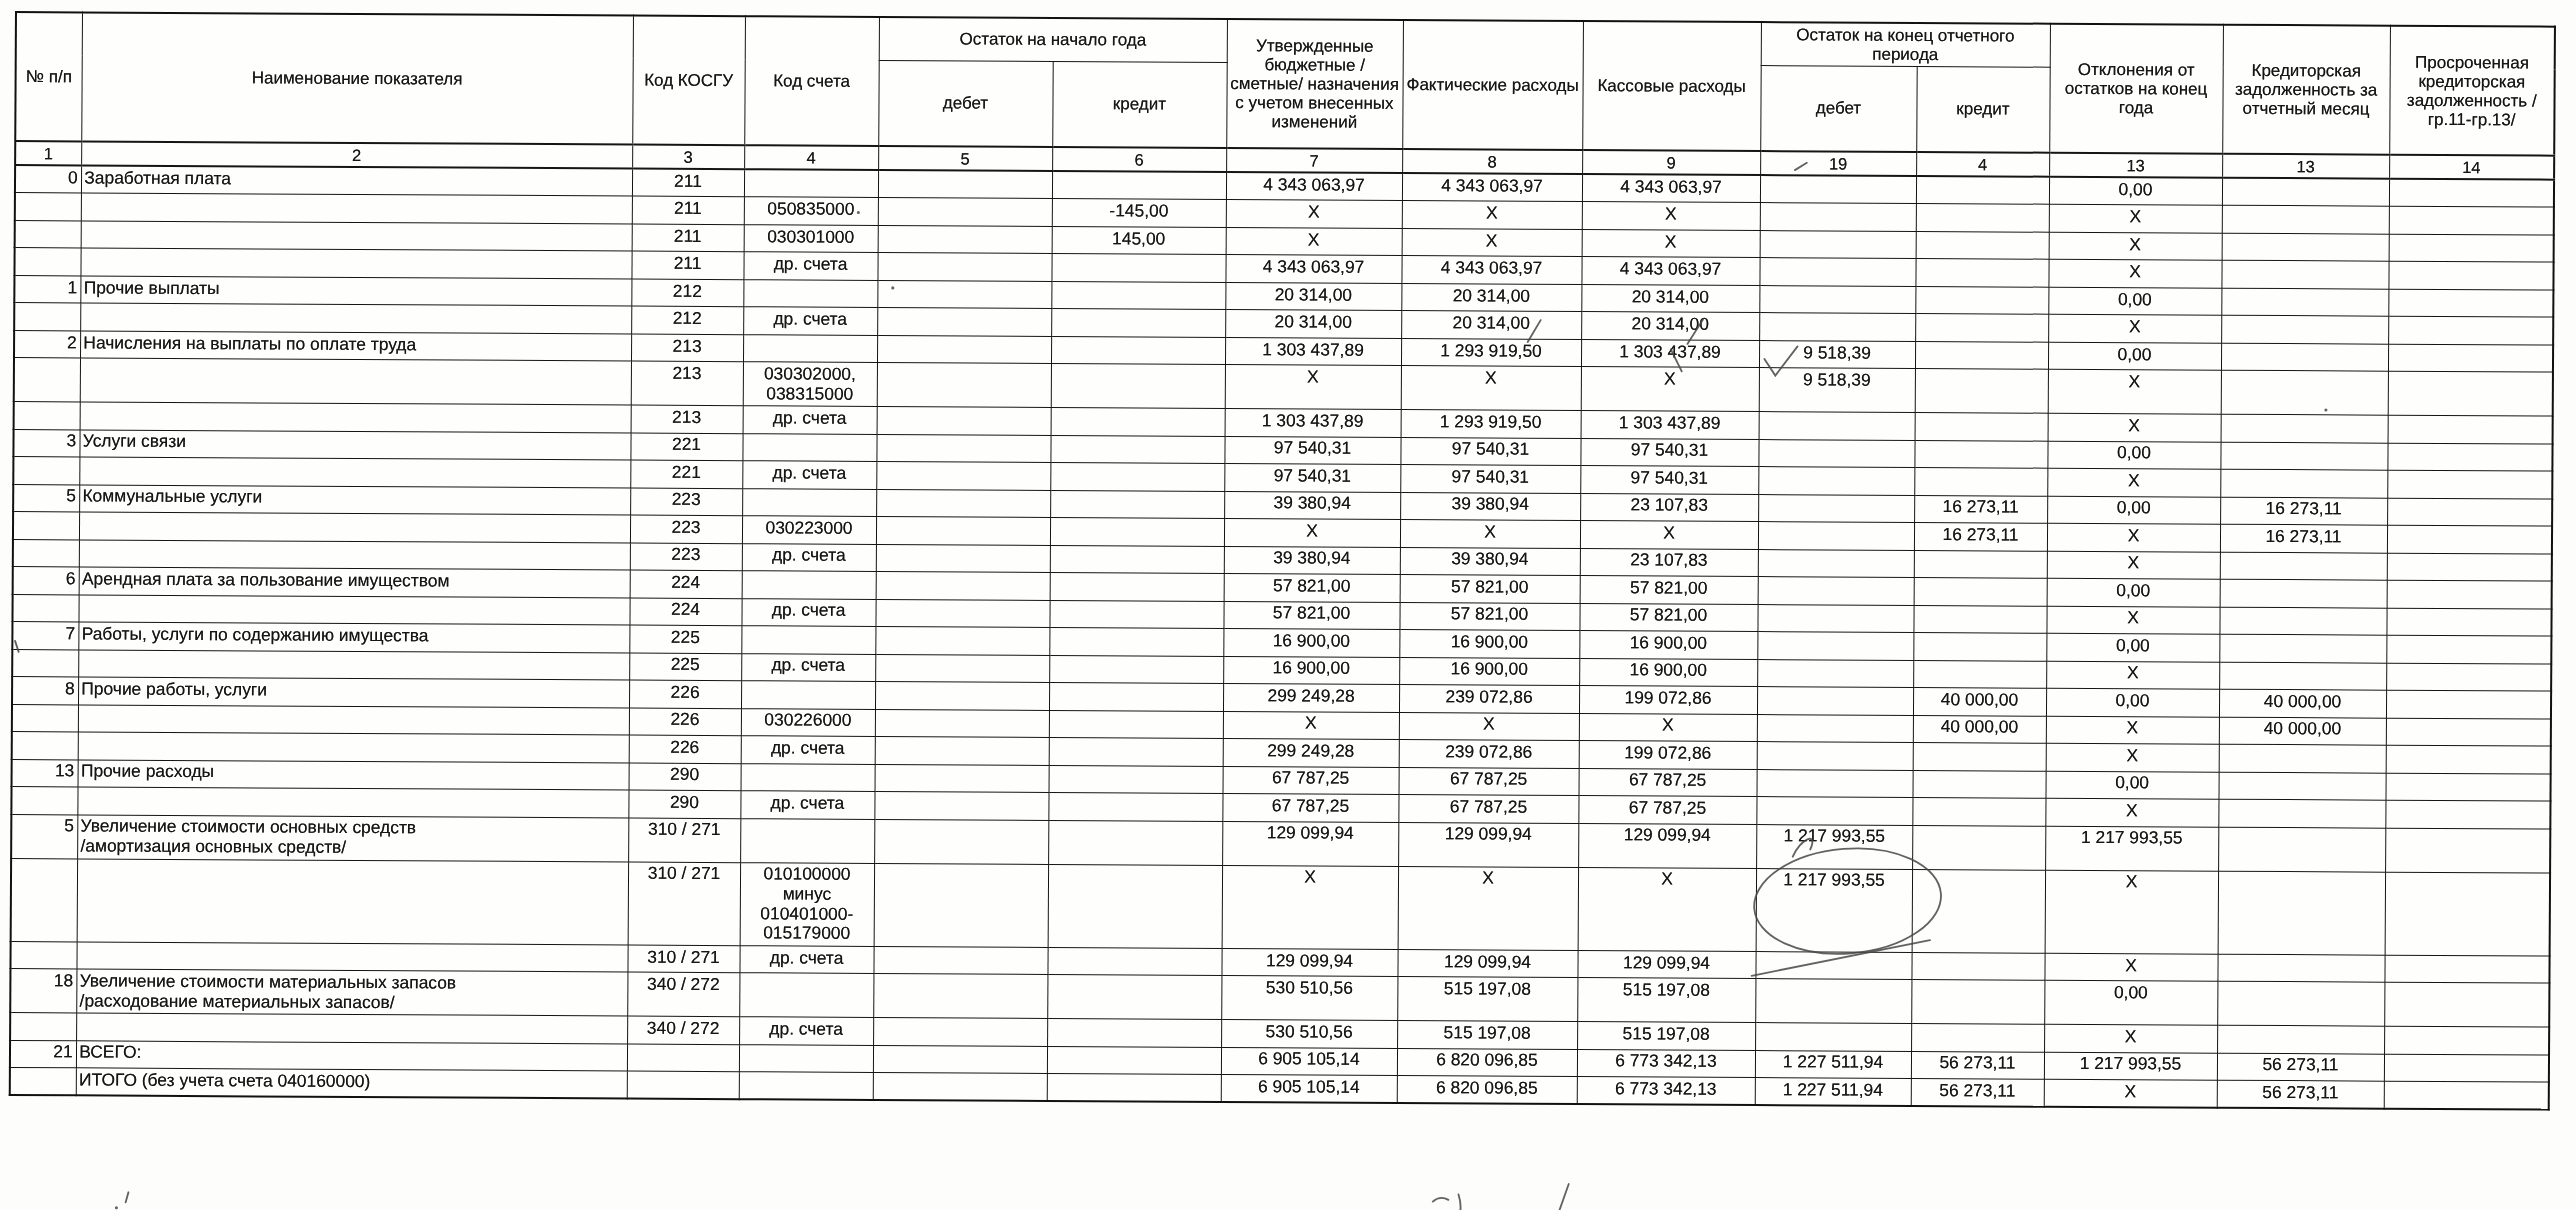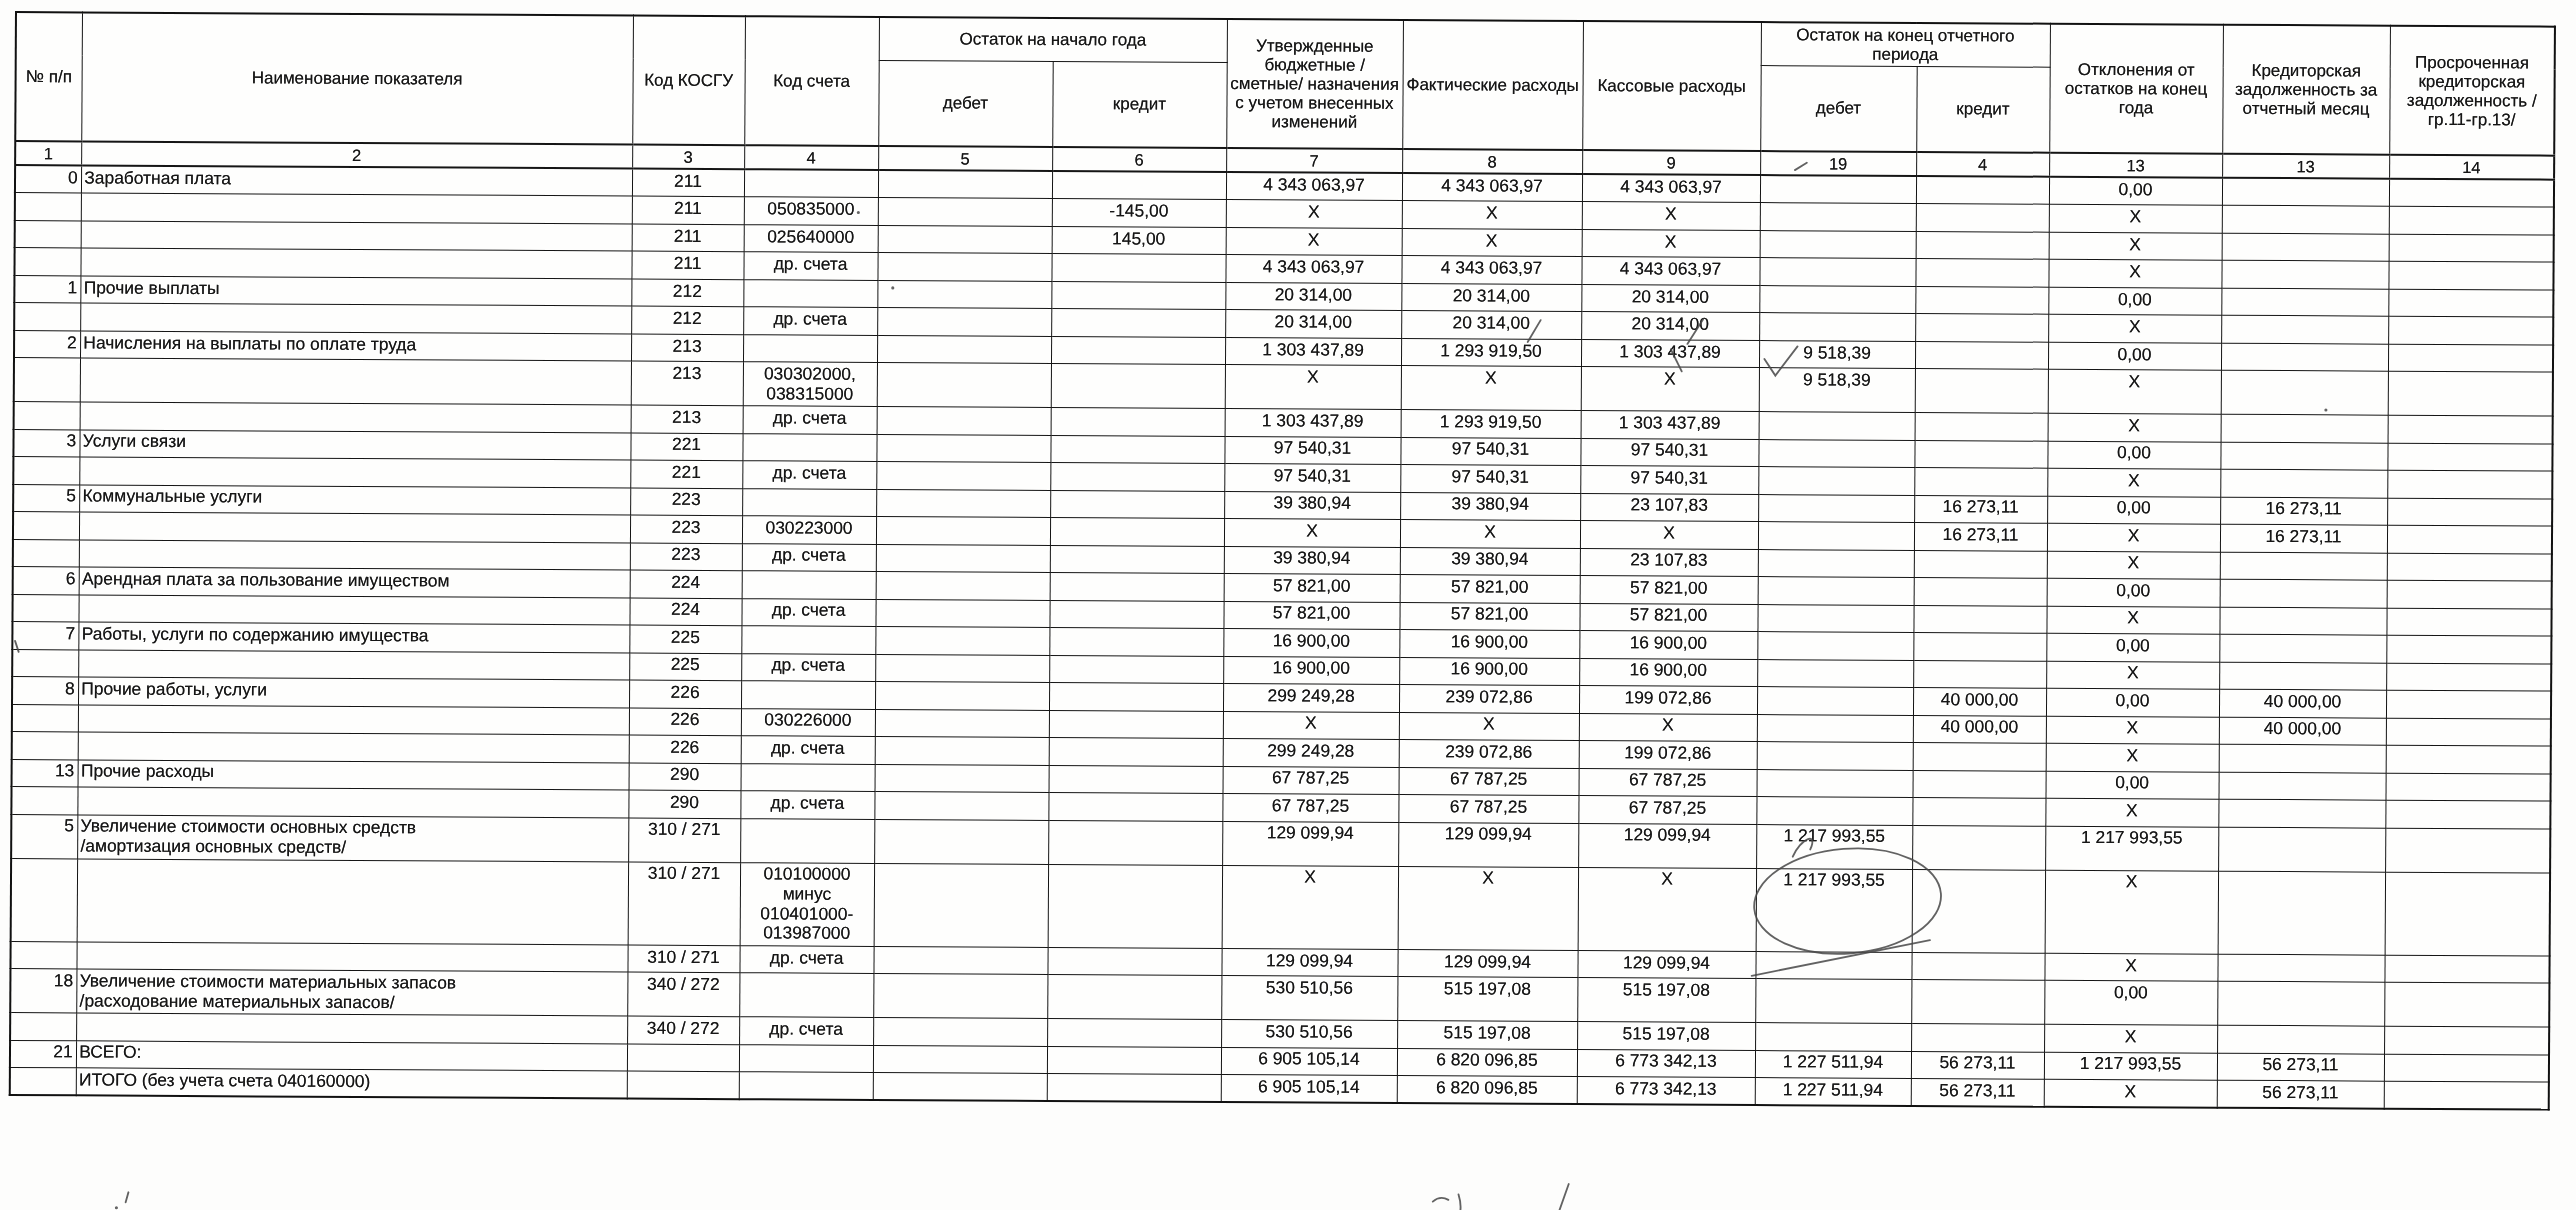--- a/index.html
+++ b/index.html
@@ -159,21 +159,21 @@
             <td class="c10"></td>
             <td class="c11"></td>
             <td class="c12">X</td>
             <td class="c13"></td>
             <td class="c14"></td>
           </tr>
           <tr>
             <td class="c1"></td>
             <td class="c2"></td>
             <td class="c3">211</td>
-            <td class="c4">025640000</td>
+            <td class="c4">030301000</td>
             <td class="c5"></td>
             <td class="c6">145,00</td>
             <td class="c7">X</td>
             <td class="c8">X</td>
             <td class="c9">X</td>
             <td class="c10"></td>
             <td class="c11"></td>
             <td class="c12">X</td>
             <td class="c13"></td>
             <td class="c14"></td>
@@ -516,21 +516,21 @@
             <td class="c13"></td>
             <td class="c14"></td>
           </tr>
           <tr>
             <td class="c1"></td>
             <td class="c2"></td>
             <td class="c3">310 / 271</td>
             <td class="c4">010100000
 минус
 010401000-
-013987000</td>
+015179000</td>
             <td class="c5"></td>
             <td class="c6"></td>
             <td class="c7">X</td>
             <td class="c8">X</td>
             <td class="c9">X</td>
             <td class="c10">1 217 993,55</td>
             <td class="c11"></td>
             <td class="c12">X</td>
             <td class="c13"></td>
             <td class="c14"></td>

